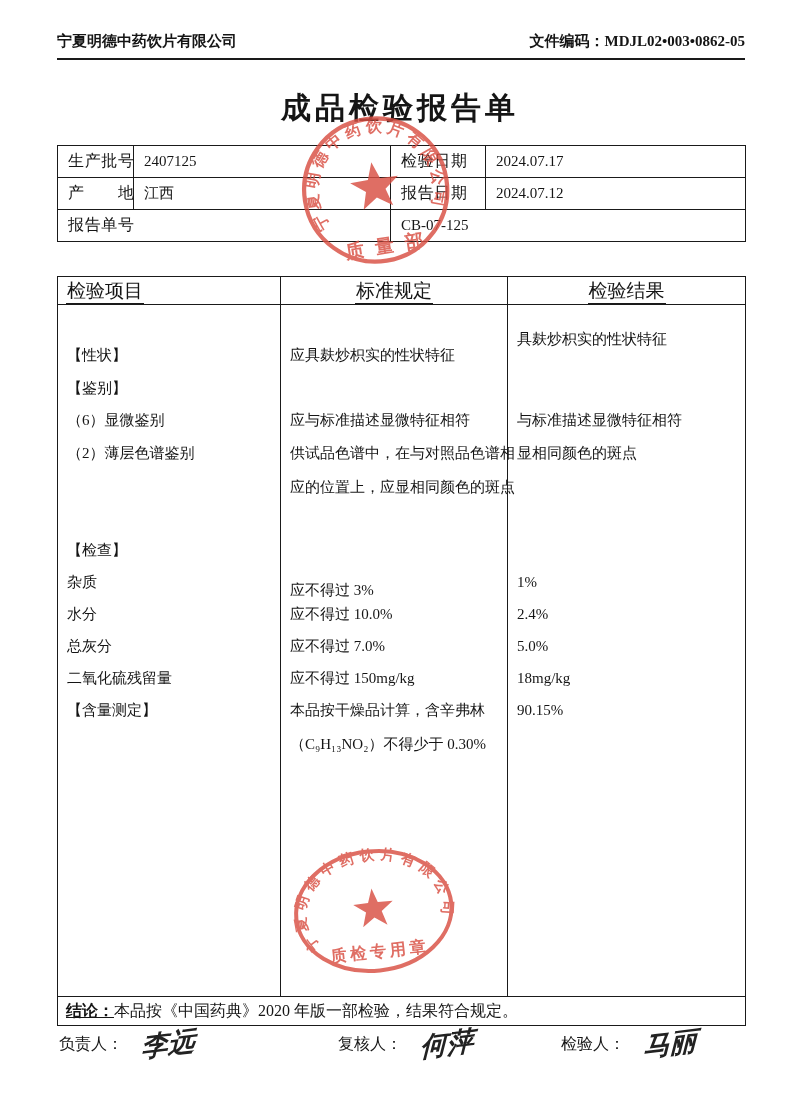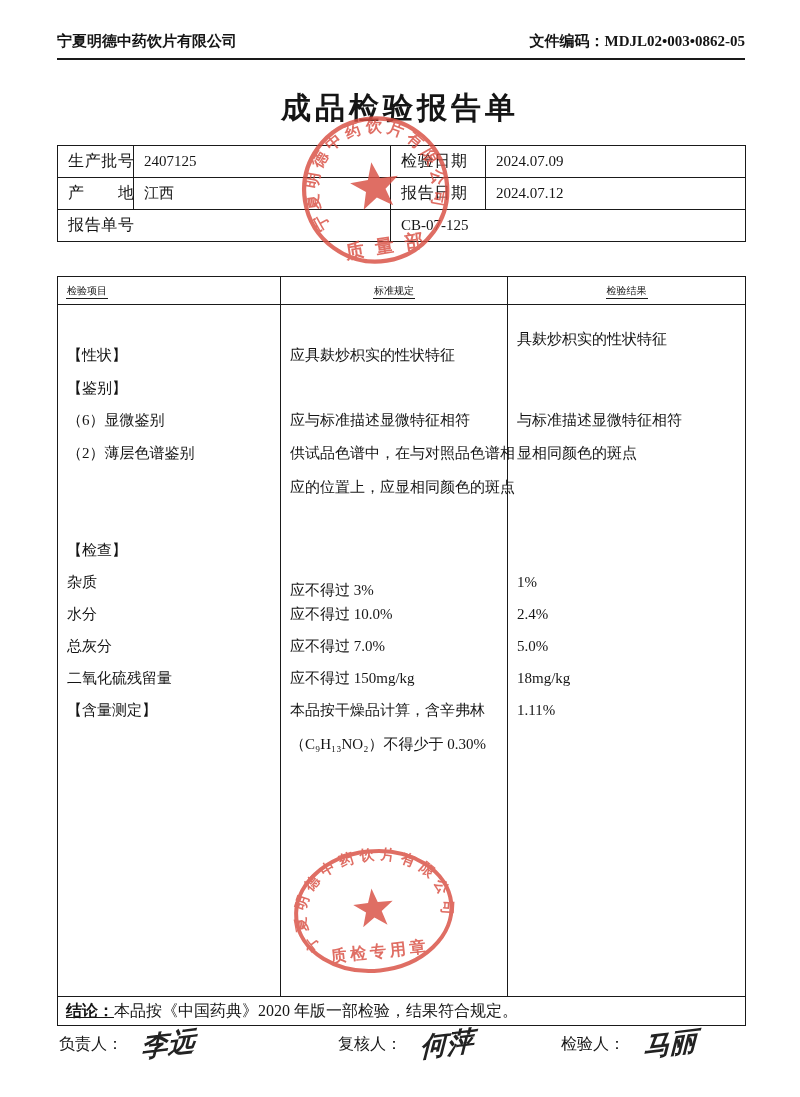--- a/index.html
+++ b/index.html
@@ -17,21 +17,21 @@
   
   table{border-collapse:collapse;table-layout:fixed;}
   td{border:1.5px solid #1a1a1a;font-size:16px;padding:0;}
   .info-table{position:absolute;left:57px;top:145px;width:688px;}
   .info-table td{height:31px;}
   .lab{padding-left:10px;}
   .val{padding-left:10px;font-size:15px;}
   .j-label{display:inline-block;width:66px;text-align:justify;text-align-last:justify;}
   
   .main-table{position:absolute;left:57px;top:276px;width:688px;}
-  .mt-head td{height:27px;vertical-align:middle;font-size:10px;}
+  .mt-head td{height:27px;vertical-align:middle;font-size:19px;}
   .h-left{text-align:left;padding-left:8px;}
   .h-mid{text-align:center;}
   .hd{border-bottom:1px solid #1a1a1a;padding:0 1px 2px 1px;}
   .mt-body td{height:691px;vertical-align:top;}
   .cellrel{position:relative;width:100%;height:691px;}
   .line{position:absolute;left:9px;font-size:15px;white-space:nowrap;line-height:22px;}
   .mt-concl td{height:28px;font-size:16px;padding-left:8px;vertical-align:middle;}
   .b{font-weight:700;text-decoration:underline;}
   
   .sig-row{position:absolute;left:57px;top:1026px;width:688px;height:64px;}
@@ -62,21 +62,21 @@
         <col style="width:76px">
         <col style="width:257px">
         <col style="width:95px">
         <col style="width:260px">
       </colgroup>
     <tbody>
     <tr>
       <td class="lab"><span class="j-label">生产批号</span></td>
       <td class="val">2407125</td>
       <td class="lab"><span class="j-label">检验日期</span></td>
-      <td class="val">2024.07.09</td>
+      <td class="val">2024.07.17</td>
     </tr>
     <tr>
       <td class="lab"><span class="j-label">产地</span></td>
       <td class="val">江西</td>
       <td class="lab"><span class="j-label">报告日期</span></td>
       <td class="val">2024.07.12</td>
     </tr>
     <tr>
       <td class="lab" colspan="2"><span class="j-label">报告单号</span></td>
       <td class="val" colspan="2">CB-07-125</td>
@@ -127,21 +127,21 @@
       </td>
       <td>
         <div class="cellrel">
           <div class="line" style="top:23px">具麸炒枳实的性状特征</div>
           <div class="line" style="top:104px">与标准描述显微特征相符</div>
           <div class="line" style="top:137px">显相同颜色的斑点</div>
           <div class="line" style="top:266px">1%</div>
           <div class="line" style="top:298px">2.4%</div>
           <div class="line" style="top:330px">5.0%</div>
           <div class="line" style="top:362px">18mg/kg</div>
-          <div class="line" style="top:394px">1.11%</div>
+          <div class="line" style="top:394px">90.15%</div>
         </div>
       </td>
     </tr>
     <tr class="mt-concl">
       <td colspan="3">
         <span class="b">结论：</span><span>本品按《中国药典》2020 年版一部检验，结果符合规定。</span>
       </td>
     </tr>
   </tbody>
     </table>

